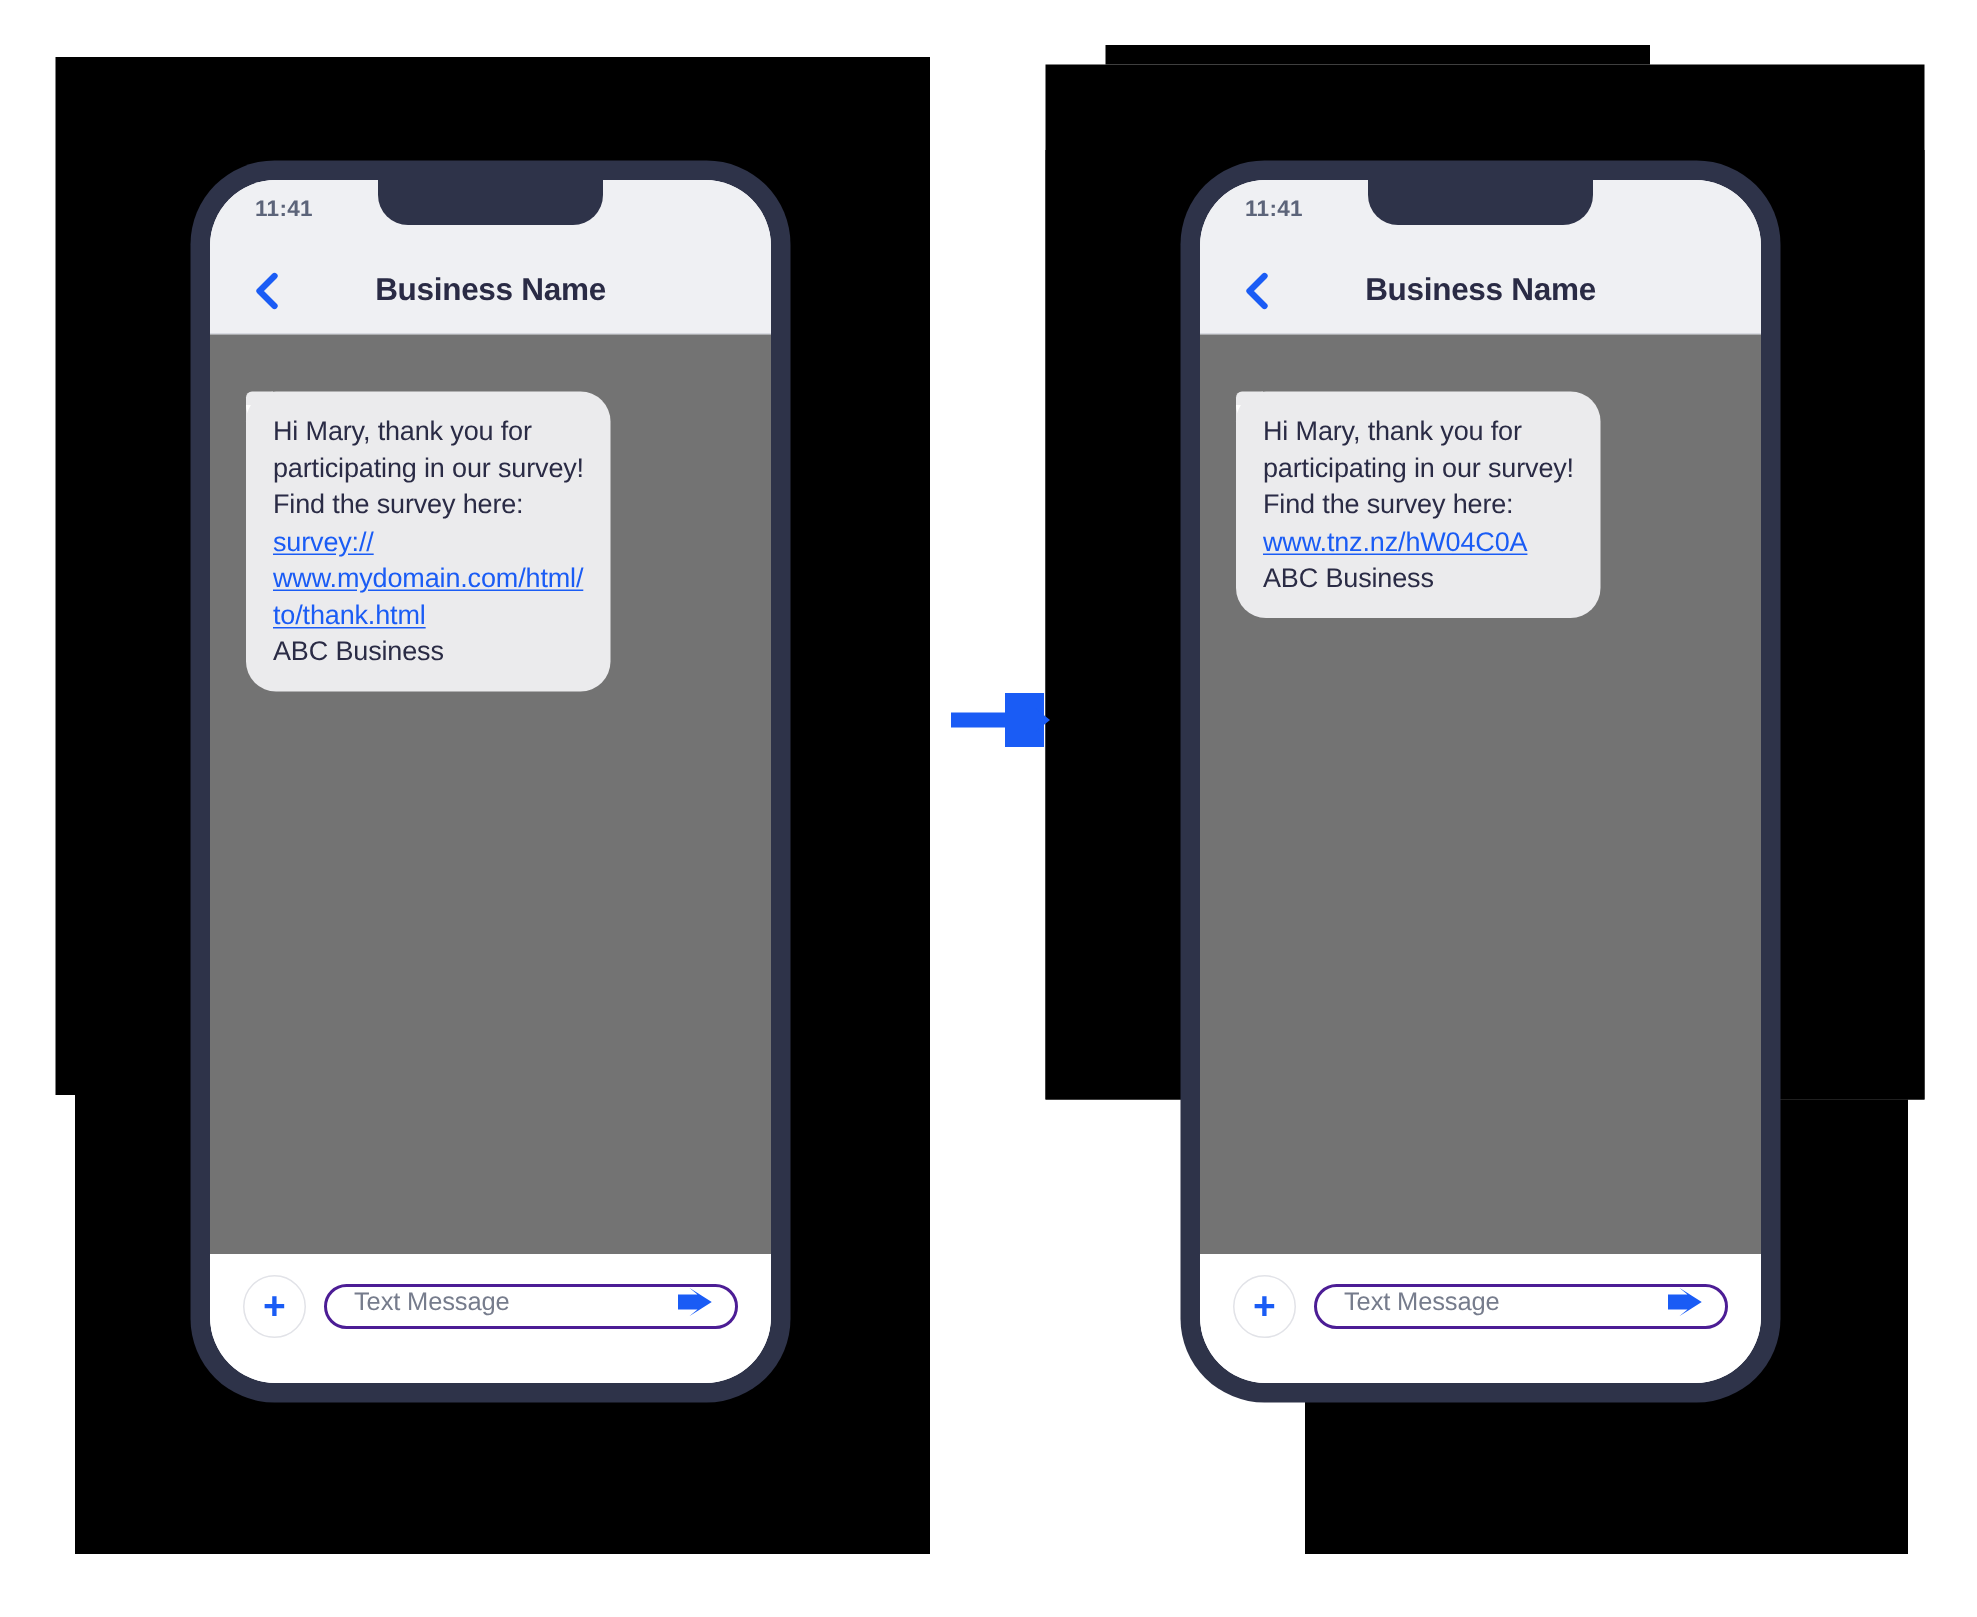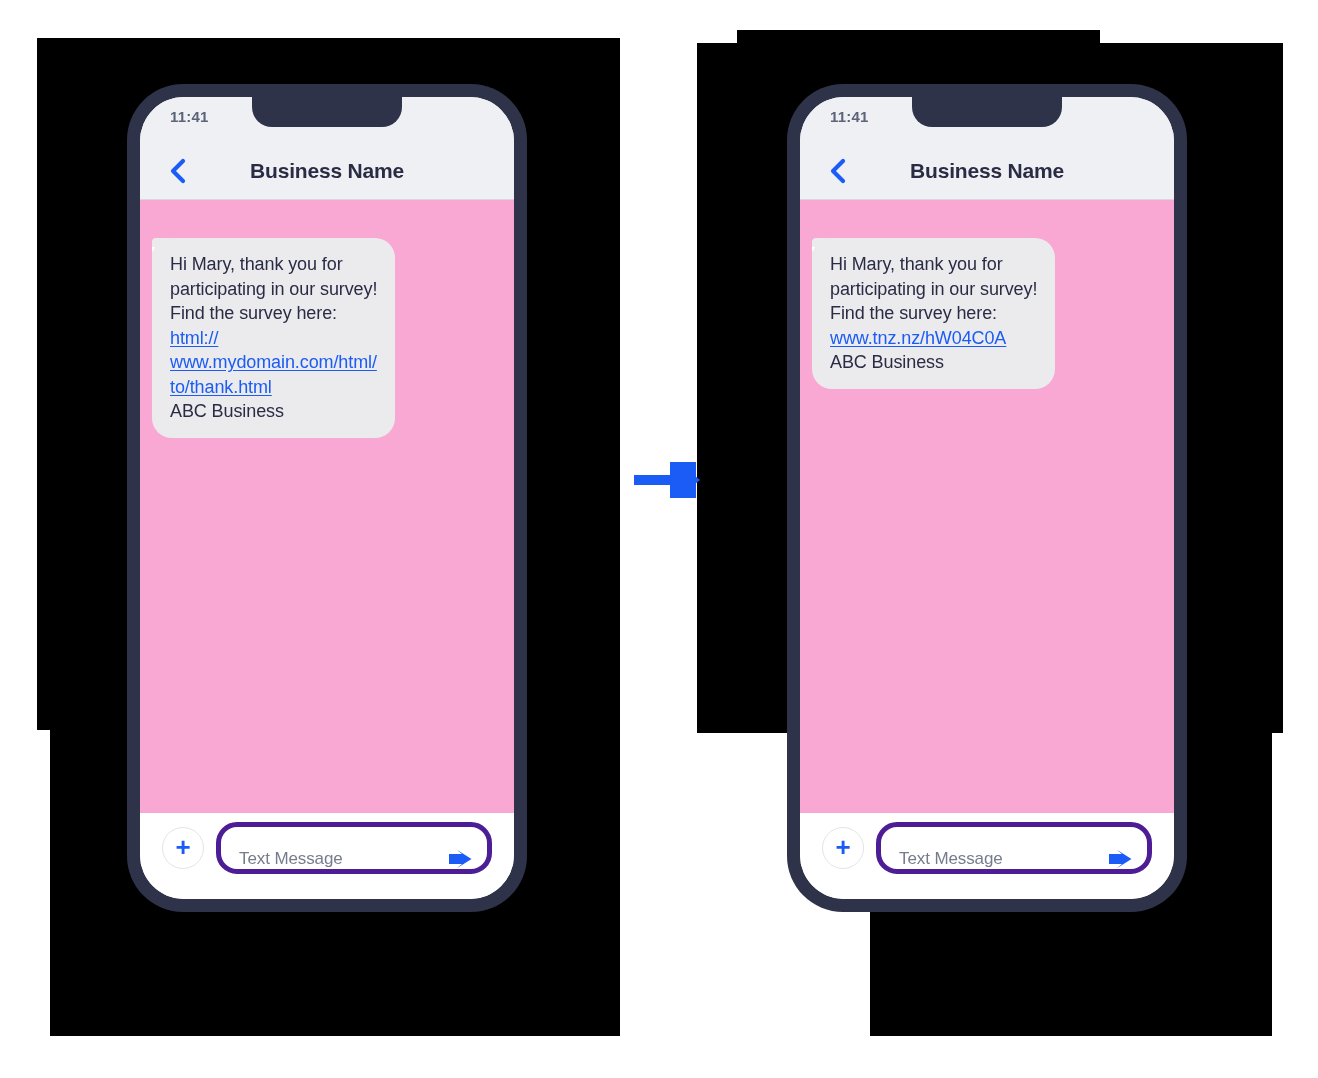--- a/index.html
+++ b/index.html
@@ -30,20 +30,21 @@
 
   
   .phone {
     position: absolute;
     width: 400px;
     height: 828px;
     background: #2E3349;
     border-radius: 56px;
     box-sizing: border-box;
     padding: 13px;
+    margin-top: 23px;
   }
   #phone-left  { left: 127px; top: 84px; }
   #phone-right { left: 787px; top: 84px; }
 
   .screen {
     position: relative;
     width: 100%;
     height: 100%;
     background: #ffffff;
     border-radius: 44px;
@@ -106,22 +107,22 @@
     font-size: 21px;
     font-weight: 700;
     color: #2A2B45;
     letter-spacing: -0.2px;
   }
 
   
   .chat-area {
     position: relative;
     flex: 1 1 auto;
-    background: #f9a8d4;
-    padding: 38px 24px 0 12px;
+    background: #737373;
+    padding: 38px 24px 0 24px;
     overflow: hidden;
     text-decoration: underline;
   }
 
   .bubble-wrap {
     position: relative;
     display: inline-block;
     max-width: 262px;
   }
   .bubble {
@@ -186,27 +187,27 @@
   }
   .plus-button span {
     color: #1A5CF5;
     font-size: 26px;
     font-weight: 700;
     line-height: 1;
     margin-top: -2px;
   }
   .msg-field {
     flex: 1 1 auto;
-    height: 52px;
+    height: 30px;
     margin-left: 12px;
-    border: 5px solid #4c1d95;
+    border: 2px solid #4c1d95;
     border-radius: 21px;
     background: #ffffff;
     display: flex;
-    align-items: flex-end;
+    align-items: flex-start;
     padding: 0 14px 0 18px;
     box-sizing: border-box;
     cursor: text;
   }
   .msg-placeholder {
     flex: 1 1 auto;
     font-size: 17px;
     color: #767C8C;
     letter-spacing: -0.1px;
   }
@@ -255,21 +256,21 @@
       <div class="nav-title">Business Name</div>
     </div>
 
     <div class="chat-area">
       <div class="bubble-wrap">
         <div class="bubble-tail"></div>
         <div class="bubble">
           <span class="bubble-line">Hi Mary, thank you for</span>
           <span class="bubble-line">participating in our survey!</span>
           <span class="bubble-line">Find the survey here:</span>
-          <span class="bubble-line bubble-link">html://</span>
+          <span class="bubble-line bubble-link">survey://</span>
           <span class="bubble-line bubble-link">www.mydomain.com/html/</span>
           <span class="bubble-line bubble-link">to/thank.html</span>
           <span class="bubble-line">ABC Business</span>
         </div>
       </div>
     </div>
 
     <div class="composer">
       <div class="plus-button">
         <span>+</span>

